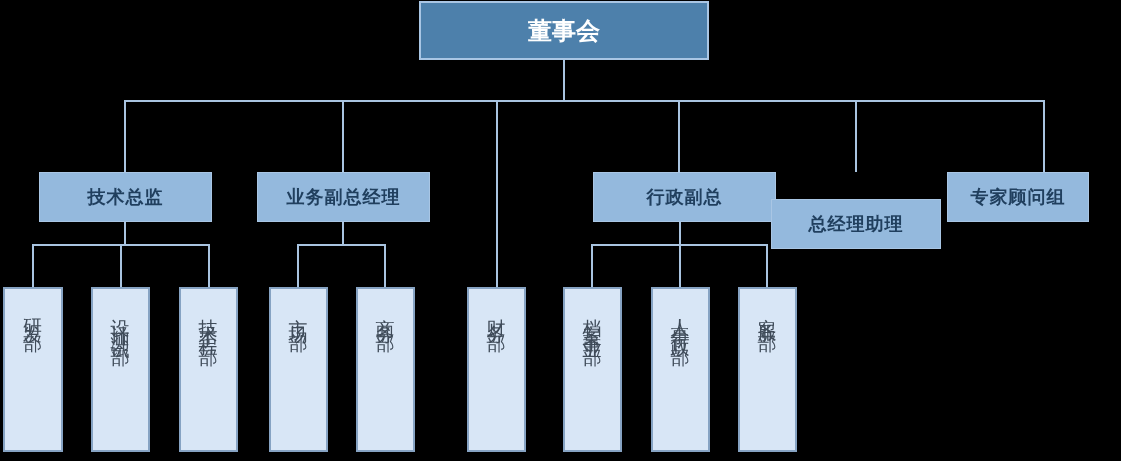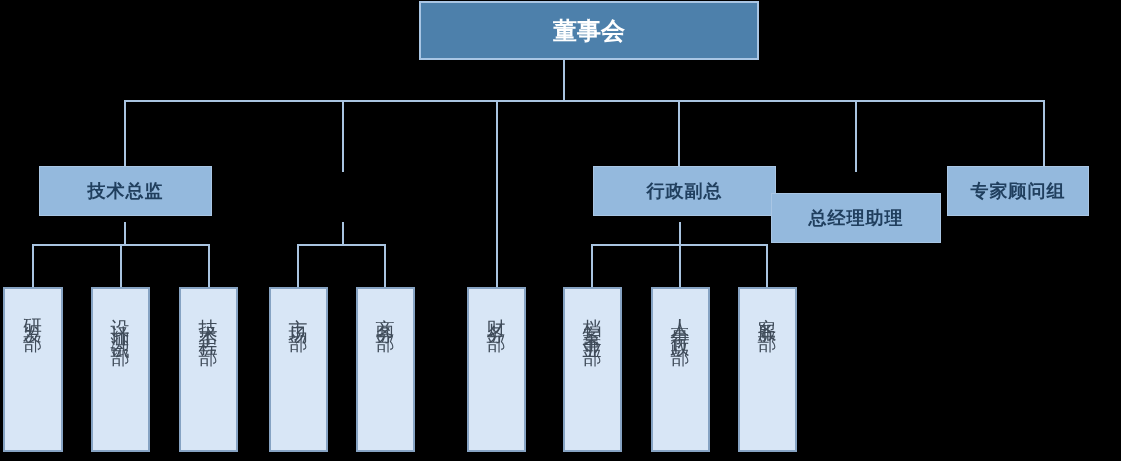--- a/index.html
+++ b/index.html
@@ -9,26 +9,26 @@
     --dept-fill:#d8e6f6; --dept-border:#86a3c3; --dept-text:#3f4b59;
   }
   html,body{margin:0;padding:0;background:#000;}
   .canvas{
     position:relative; width:1121px; height:461px; overflow:hidden;
     background:var(--background);
     font-family:"Liberation Sans","DejaVu Sans",sans-serif;
   }
   .node{position:absolute; box-sizing:border-box; display:flex; align-items:center; justify-content:center;}
   .node-root{
-    left:419px; top:1px; width:340px; height:59px;
+    left:419px; top:1px; width:290px; height:59px;
     background:var(--root-fill); border:2px solid var(--root-border);font-family:Liberation Mono, monospace;
   }
   .node-root .lbl{color:var(--root-text); font-size:24px; font-weight:bold;}
   .node-mgr{
-    top:166px; height:50px;
+    top:172px; height:50px;
     background:var(--manager-fill); border:1px solid var(--manager-border);
   }
   .node-mgr .lbl{color:var(--manager-text); font-size:18px; font-weight:bold; letter-spacing:1px;}
   .m0{left:39px;  width:173px;}
   .m1{left:257px; width:173px;}
   .m2{left:593px; width:183px;text-align:center;}
   .m3{left:771px; width:170px;margin-top:27px;}
   .m4{left:947px; width:142px;}
   .node-dept{
     top:287px; height:165px; width:59px;
@@ -76,20 +76,23 @@
   <div class="ln" style="left:679px; top:246px; width:2px;   height:41px;"></div>
   <div class="ln" style="left:766px; top:246px; width:2px;   height:41px;"></div>
 
   <div class="node node-root">
     <span class="lbl">董事会</span>
   </div>
 
   <div class="node node-mgr m0">
     <span class="lbl">技术总监</span>
   </div>
+  <div class="node node-mgr m1">
+    <span class="lbl">业务副总经理</span>
+  </div>
   <div class="node node-mgr m2">
     <span class="lbl">行政副总</span>
   </div>
   <div class="node node-mgr m3">
     <span class="lbl">总经理助理</span>
   </div>
   <div class="node node-mgr m4">
     <span class="lbl">专家顾问组</span>
   </div>
 

